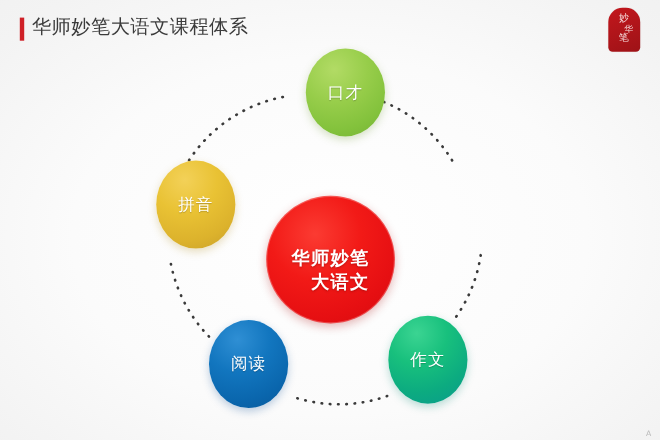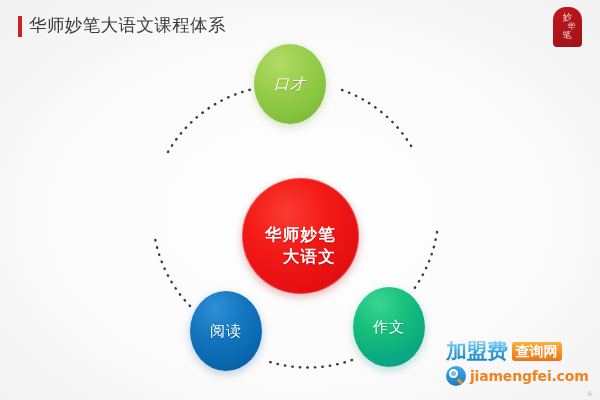--- a/index.html
+++ b/index.html
@@ -132,25 +132,24 @@
 
   
   .sat {
     width: 72px;
     height: 80px;
     border-radius: 50%;
     z-index: 4;
   }
 
   #node-kc {
-    left: 254px; top: 44px;
+    left: 278px; top: 44px;
     background:
       radial-gradient(circle at 36% 24%, #b2db65 0%, #97cd4a 40%, #83c23c 72%, #74b134 100%);
     box-shadow: 0 3px 8px rgba(110,150,50,0.28);
-    font-style: italic;
   }
   #node-gx {
     left: 398px; top: 143px;
     background:
       radial-gradient(circle at 36% 24%, #3fd089 0%, #17bf6c 38%, #09ae5b 72%, #059a4f 100%);
     box-shadow: 0 3px 8px rgba(20,140,80,0.28);
   }
   #node-zw {
     left: 353px; top: 287px;
     background:
@@ -299,39 +298,29 @@
 
 
     <div class="node sat" id="node-zw">
       <span class="node-label">作文</span>
     </div>
 
     <div class="node sat" id="node-yd">
       <span class="node-label">阅读</span>
     </div>
 
+    <div class="node sat" id="node-py">
+      <span class="node-label">拼音</span>
+    </div>
 
     <div class="node" id="node-center">
       <span class="node-label">
         <span class="ln">华师妙笔</span>
         <span class="ln">大语文</span>
       </span>
     </div>
 
   </div>
 
-  <div id="watermark">
-    <div id="wm-top">
-      <span id="wm-brand">加盟费</span>
-      <span id="wm-tagbox">查询网</span>
-    </div>
-    <div id="wm-bottom">
-      <span id="wm-mag">
-        <span class="lens"></span>
-        <span class="handle"></span>
-      </span>
-      <span id="wm-url">jiamengfei.com</span>
-    </div>
-  </div>
 
   <div id="corner-mark">A</div>
 
 </div>
 
 </body></html>

